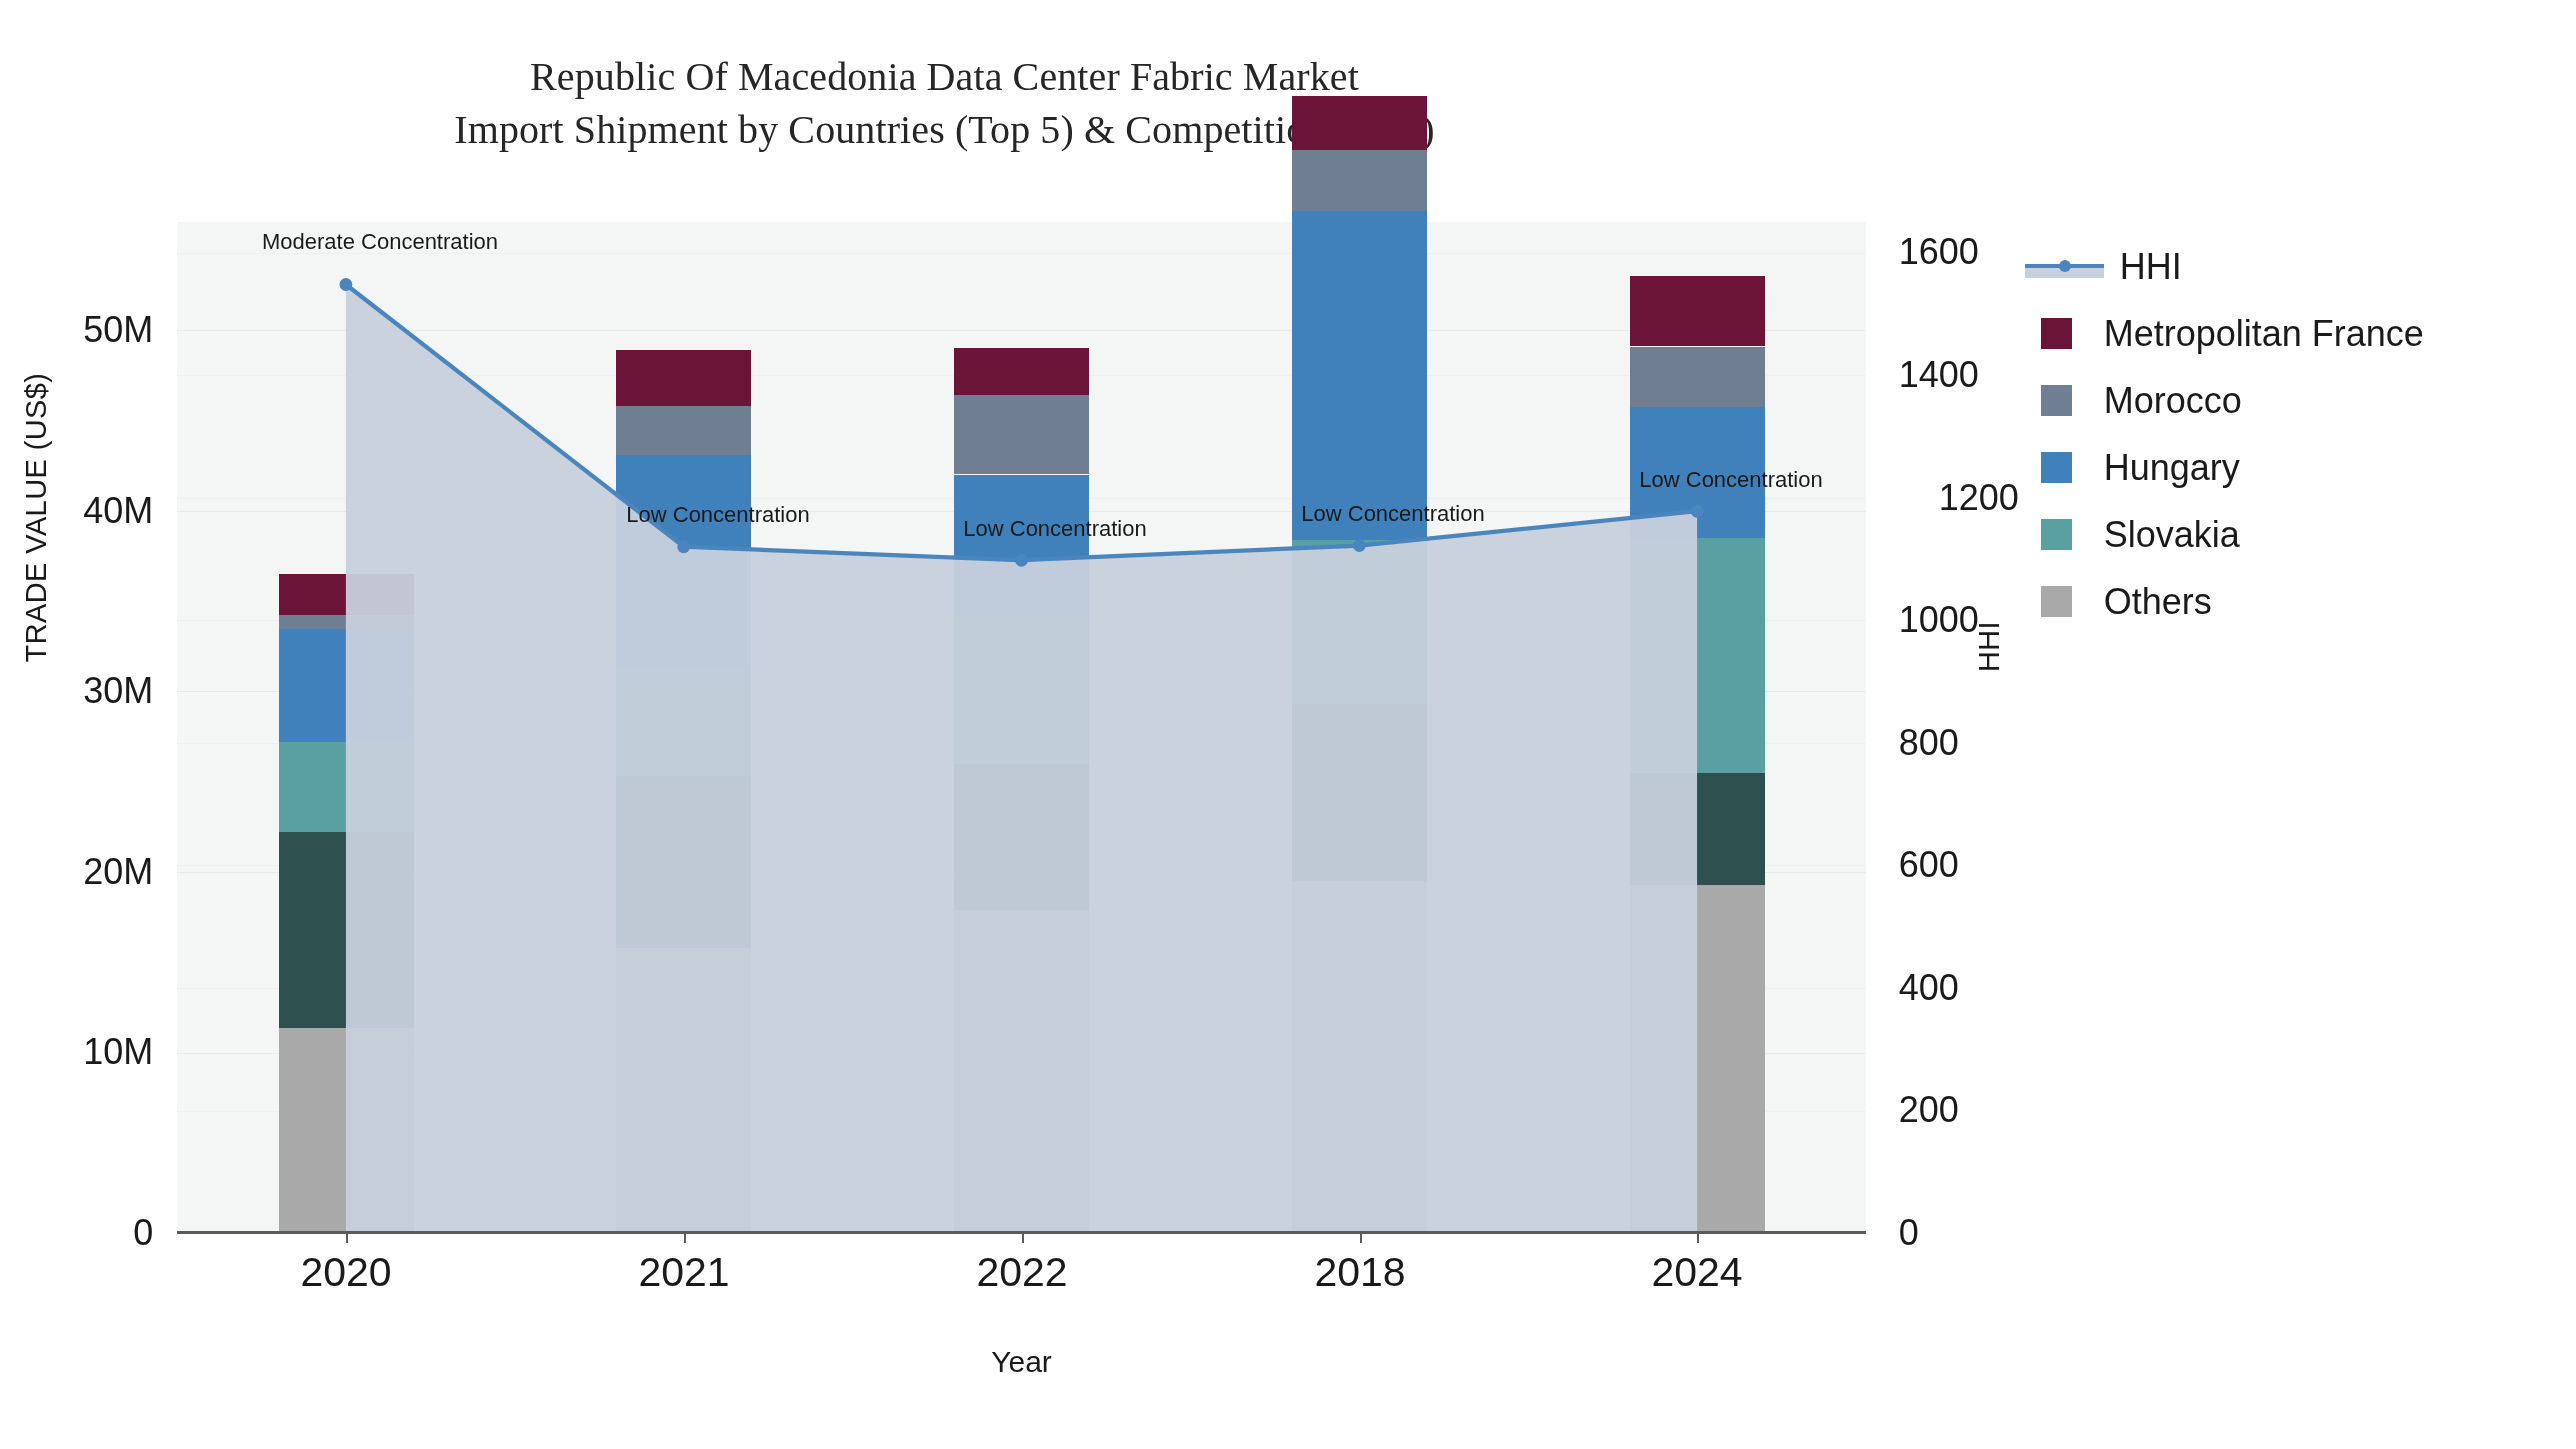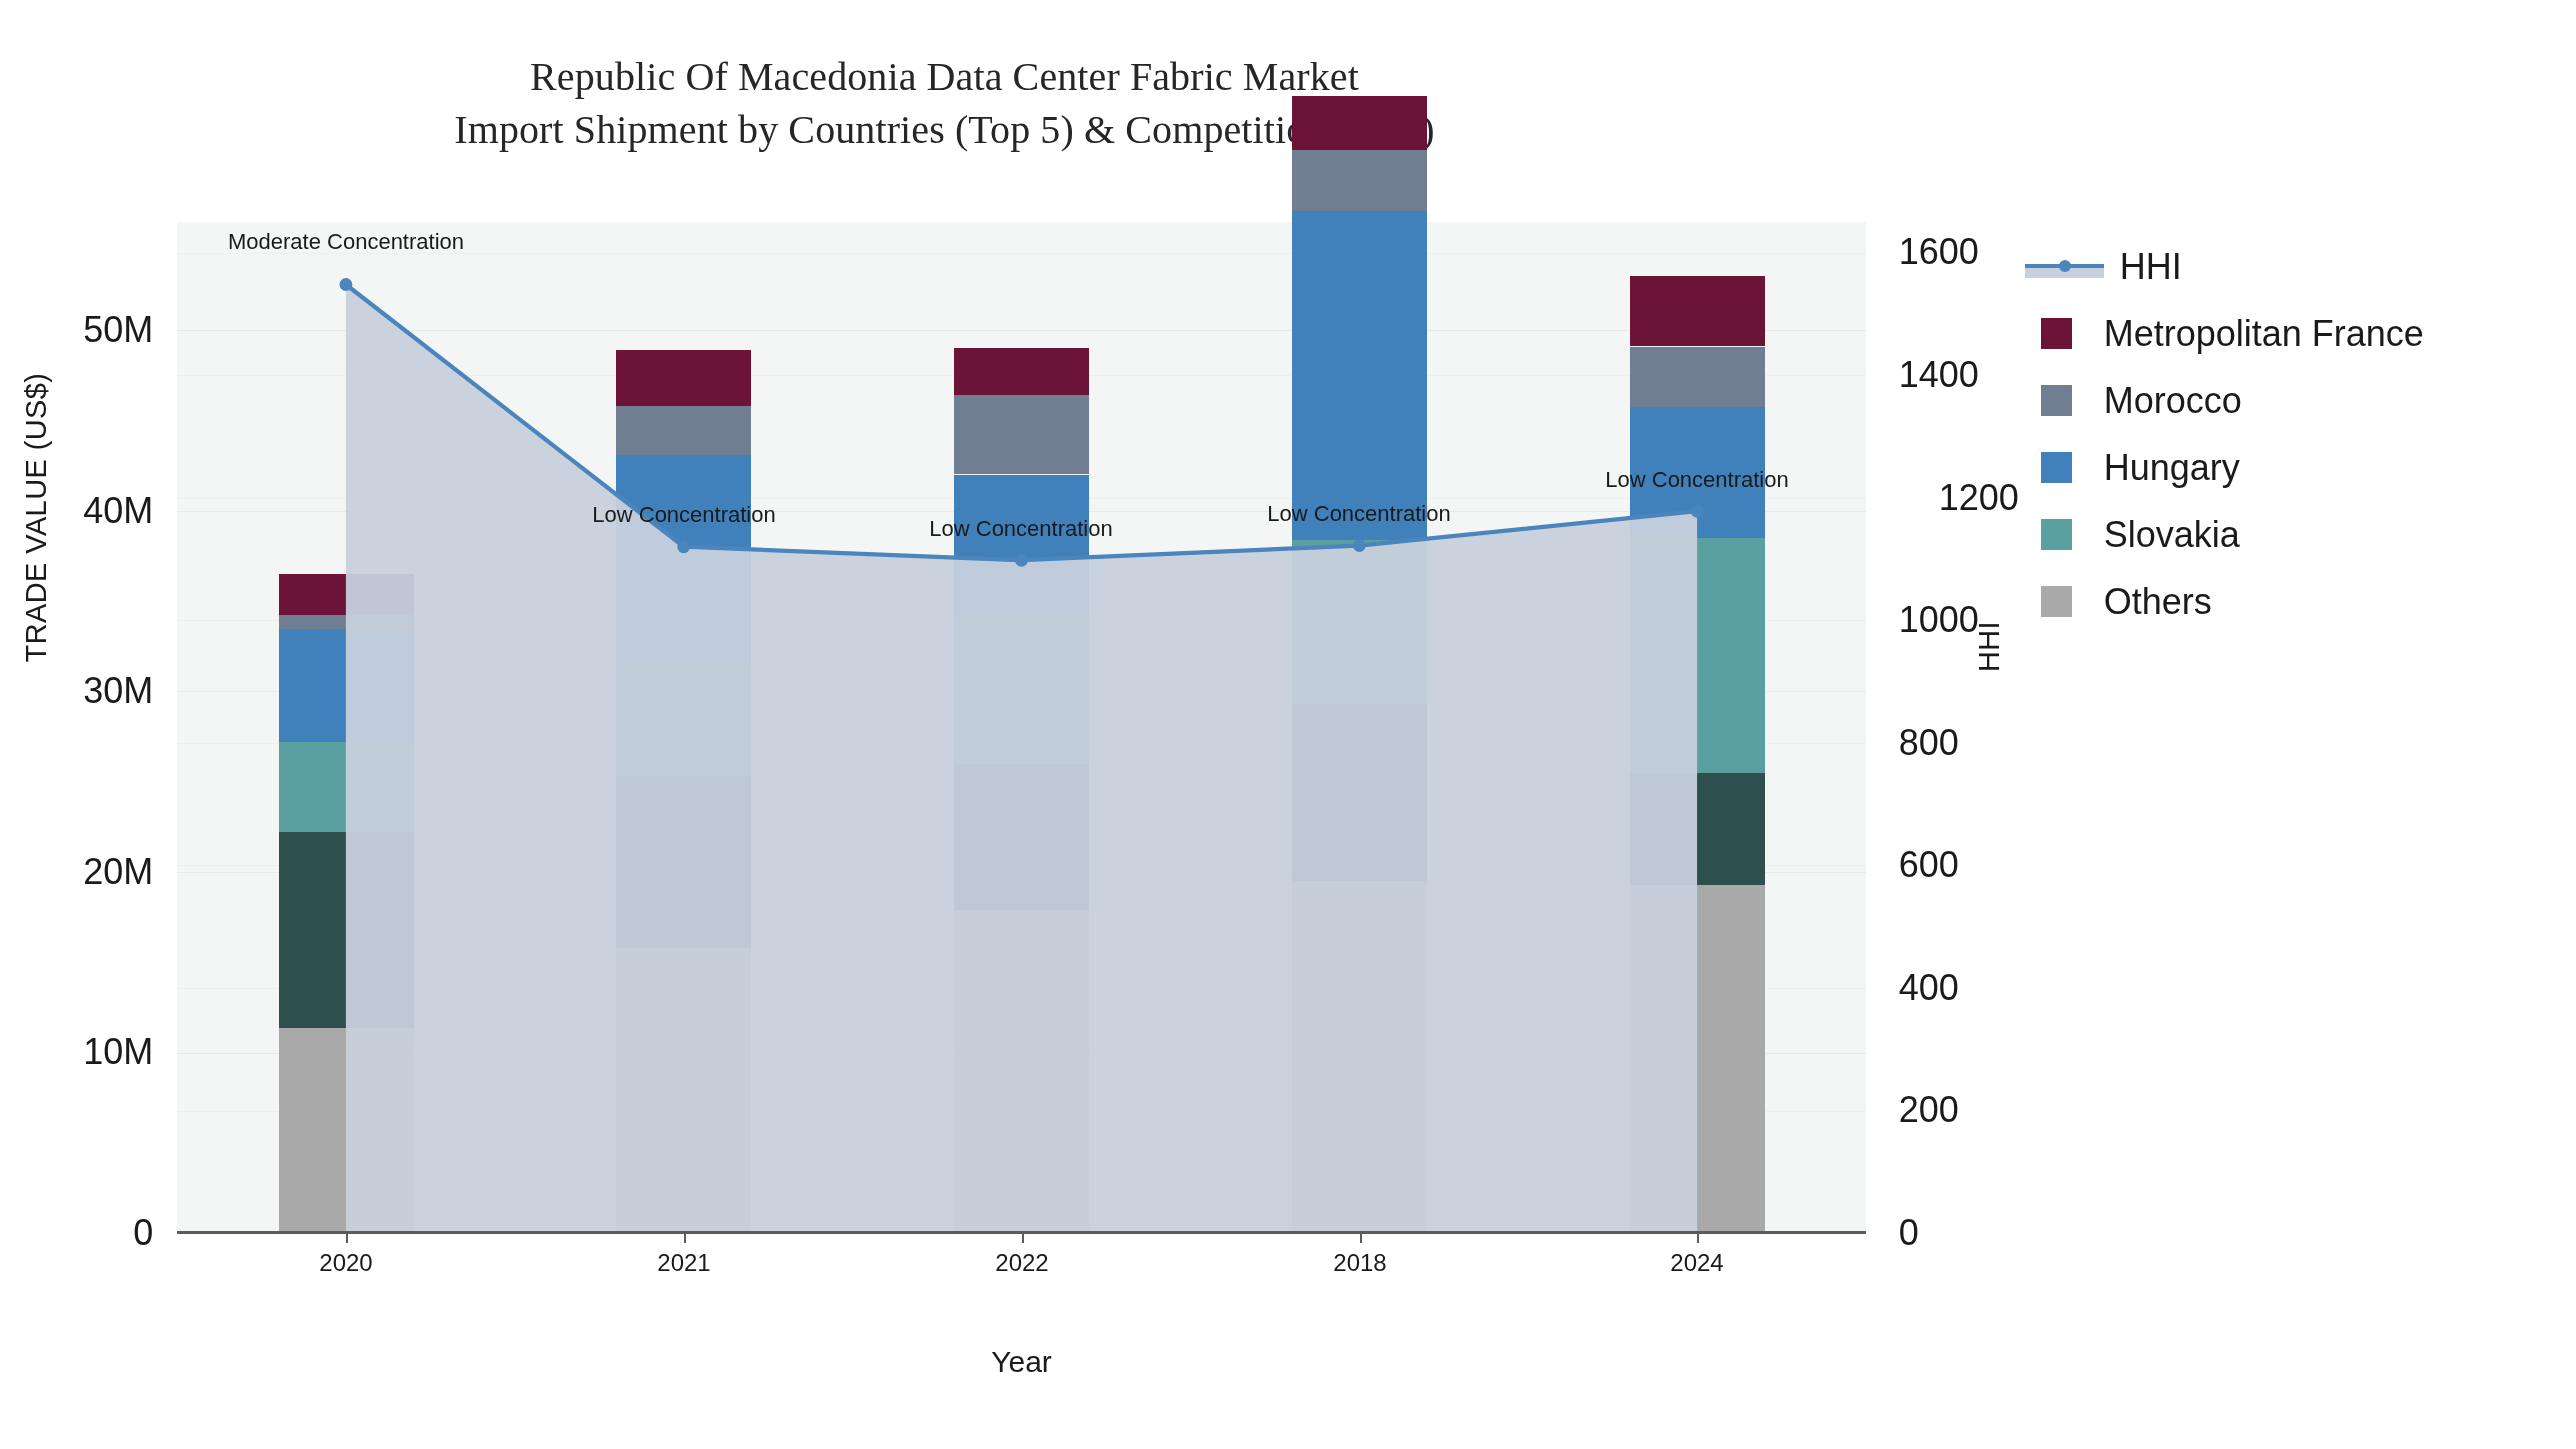--- a/index.html
+++ b/index.html
@@ -18,33 +18,33 @@
   .gridline{position:absolute;left:0;width:100%;height:1.4px;background:#e8e9ea;}
   .gridline.minor{background:#eeeff0;height:1.4px;}
 
   
   .bar-group{position:absolute;bottom:0;}
   .seg{position:absolute;left:0;width:100%;}
 
   
   #hhi-svg{position:absolute;left:0;top:0;width:1689px;height:1011px;overflow:visible;pointer-events:none;}
 
-  .anno{position:absolute;font-size:22px;color:#1a1a1a;white-space:nowrap;transform:translateX(-50%);}
+  .anno{position:absolute;font-size:22px;color:#1a1a1a;white-space:nowrap;transform:translateX(-50%);margin-left:34px;}
 
   
   #x-axis-line{position:absolute;left:177px;top:1231px;width:1689px;height:2.9px;background:#5b5b5b;}
   .tick-mark{position:absolute;width:2.1px;height:10px;background:#5b5b5b;top:1233px;}
 
   
   .ylab{position:absolute;right:0;font-size:36px;color:#1a1a1a;transform:translateY(-50%);text-align:right;}
   #ylabels-left{position:absolute;left:0;top:0;width:169px;height:1449px;}
   .y2lab{position:absolute;left:0;font-size:36px;color:#1a1a1a;transform:translateY(-50%);text-align:left;}
   #ylabels-right{position:absolute;left:1883px;top:0;width:186px;height:1449px;}
 
-  .xlab{position:absolute;top:1249px;font-size:24px;color:#1a1a1a;transform:translateX(-50%);}
+  .xlab{position:absolute;top:1249px;font-size:41px;color:#1a1a1a;transform:translateX(-50%);}
 
   
   #ytitle-left{position:absolute;left:-193px;top:501px;width:458px;text-align:center;
       transform:rotate(-90deg);font-size:29px;color:#1a1a1a;letter-spacing:0.4px;}
   #ytitle-right{position:absolute;left:1896px;top:630px;width:186px;text-align:center;
       transform:rotate(-90deg);font-size:29px;color:#1a1a1a;letter-spacing:0.4px;}
   #xtitle{position:absolute;left:177px;top:1345px;width:1689px;text-align:center;font-size:30px;color:#1a1a1a;}
 
   
   #legend{position:absolute;left:2025px;top:233px;width:544px;}

